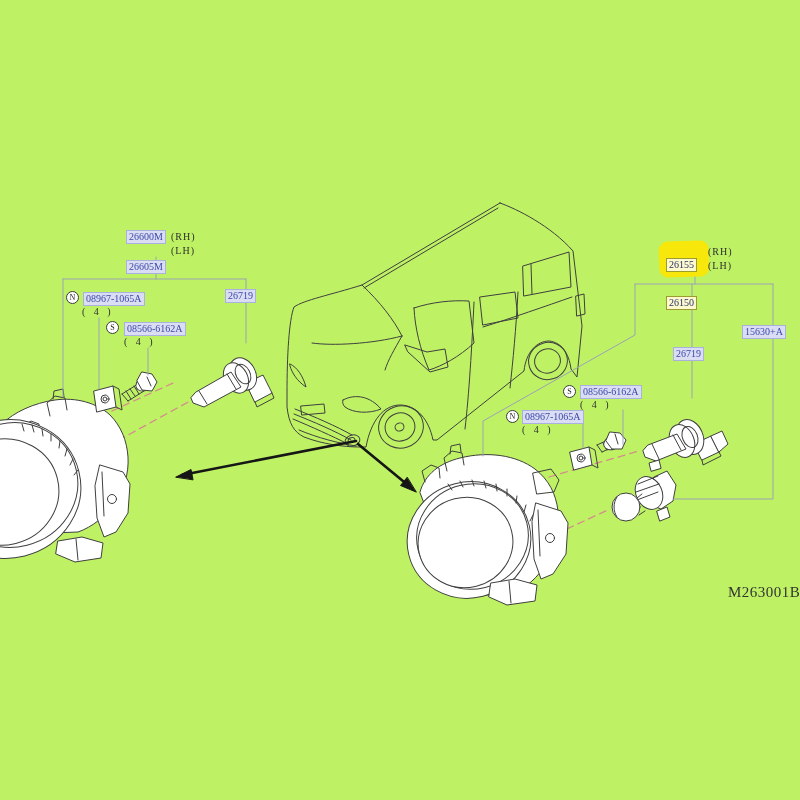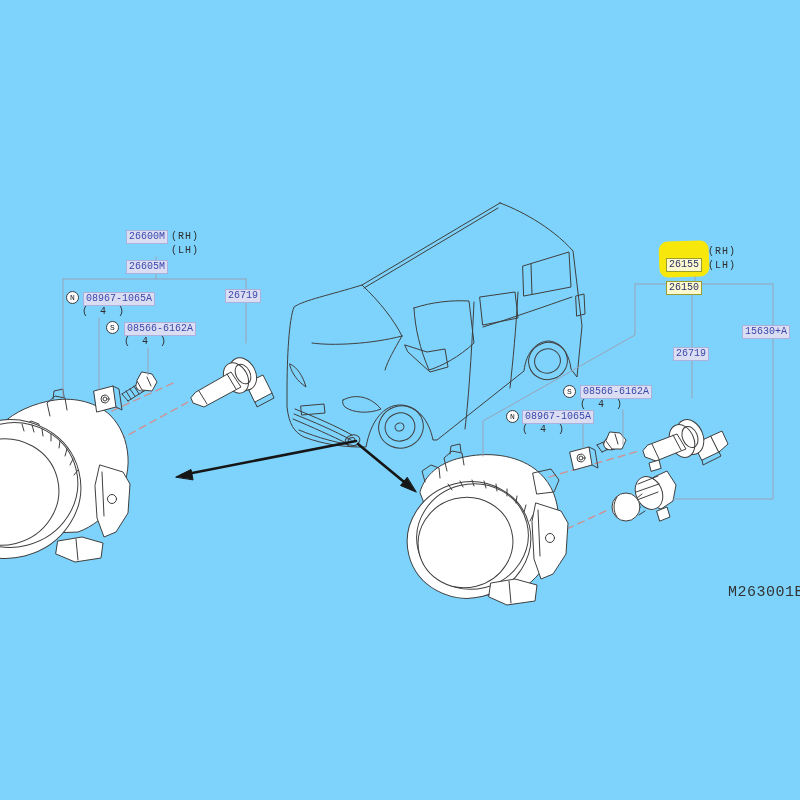--- a/index.html
+++ b/index.html
@@ -1,17 +1,17 @@
 <!DOCTYPE html>
 <html><head>
 <meta charset="utf-8">
 <style>
   html,body{margin:0;padding:0;background:#fff;}
-  #stage{position:relative;width:800px;height:800px;background:#7dd3fc;overflow:hidden;
-         font-family:Liberation Mono, monospace;}
+  #stage{position:relative;width:800px;height:800px;background:#bef264;overflow:hidden;
+         font-family:Liberation Serif, serif;}
   #art{position:absolute;left:0;top:0;}
   .plbl{position:absolute;display:inline-block;font-size:10px;line-height:12px;
         padding:0 2px;background:#dbdef2;border:1px solid #a9b1de;color:#3a47ad;
         white-space:nowrap;cursor:pointer;}
   .plbl.yellow{background:#fdfad0;border:1px solid #9c9c2e;color:#2a2f66;}
   .side{position:absolute;font-size:10px;line-height:12px;color:#2e2e2e;letter-spacing:1px;white-space:nowrap;}
   .qty{position:absolute;font-size:10px;line-height:12px;color:#2e2e2e;letter-spacing:3px;white-space:nowrap;}
   .sym{position:absolute;width:13px;height:13px;box-sizing:border-box;border:1px solid #3c3c3c;
        border-radius:50%;font-size:8px;line-height:11px;text-align:center;color:#222;background:#fff;}
   .blob{position:absolute;background:#f7e70a;border-radius:9px;transform:rotate(-2deg);}
@@ -198,21 +198,21 @@
   <div class="plbl" style="left:83px;top:292px;">08967-1065A</div>
   <div class="qty" style="left:82px;top:306px;">( 4 )</div>
 
   <div class="sym" style="left:106px;top:321px;">S</div>
   <div class="plbl" style="left:124px;top:322px;">08566-6162A</div>
   <div class="qty" style="left:124px;top:336px;">( 4 )</div>
 
   <div class="plbl" style="left:225px;top:289px;">26719</div>
 
   <div class="blob" style="left:659px;top:241px;width:50px;height:36px;"></div>
-  <div class="plbl yellow" style="left:666px;top:236px;margin-top:45px;">26150</div>
+  <div class="plbl yellow" style="left:666px;top:251px;margin-top:45px;">26150</div>
   <div class="side" style="left:708px;top:246px;">(RH)</div>
   <div class="plbl yellow" style="left:666px;top:258px;">26155</div>
   <div class="side" style="left:708px;top:260px;">(LH)</div>
 
   <div class="sym" style="left:506px;top:410px;">N</div>
   <div class="plbl" style="left:522px;top:410px;">08967-1065A</div>
   <div class="qty" style="left:522px;top:424px;">( 4 )</div>
 
   <div class="sym" style="left:563px;top:385px;">S</div>
   <div class="plbl" style="left:580px;top:385px;">08566-6162A</div>

